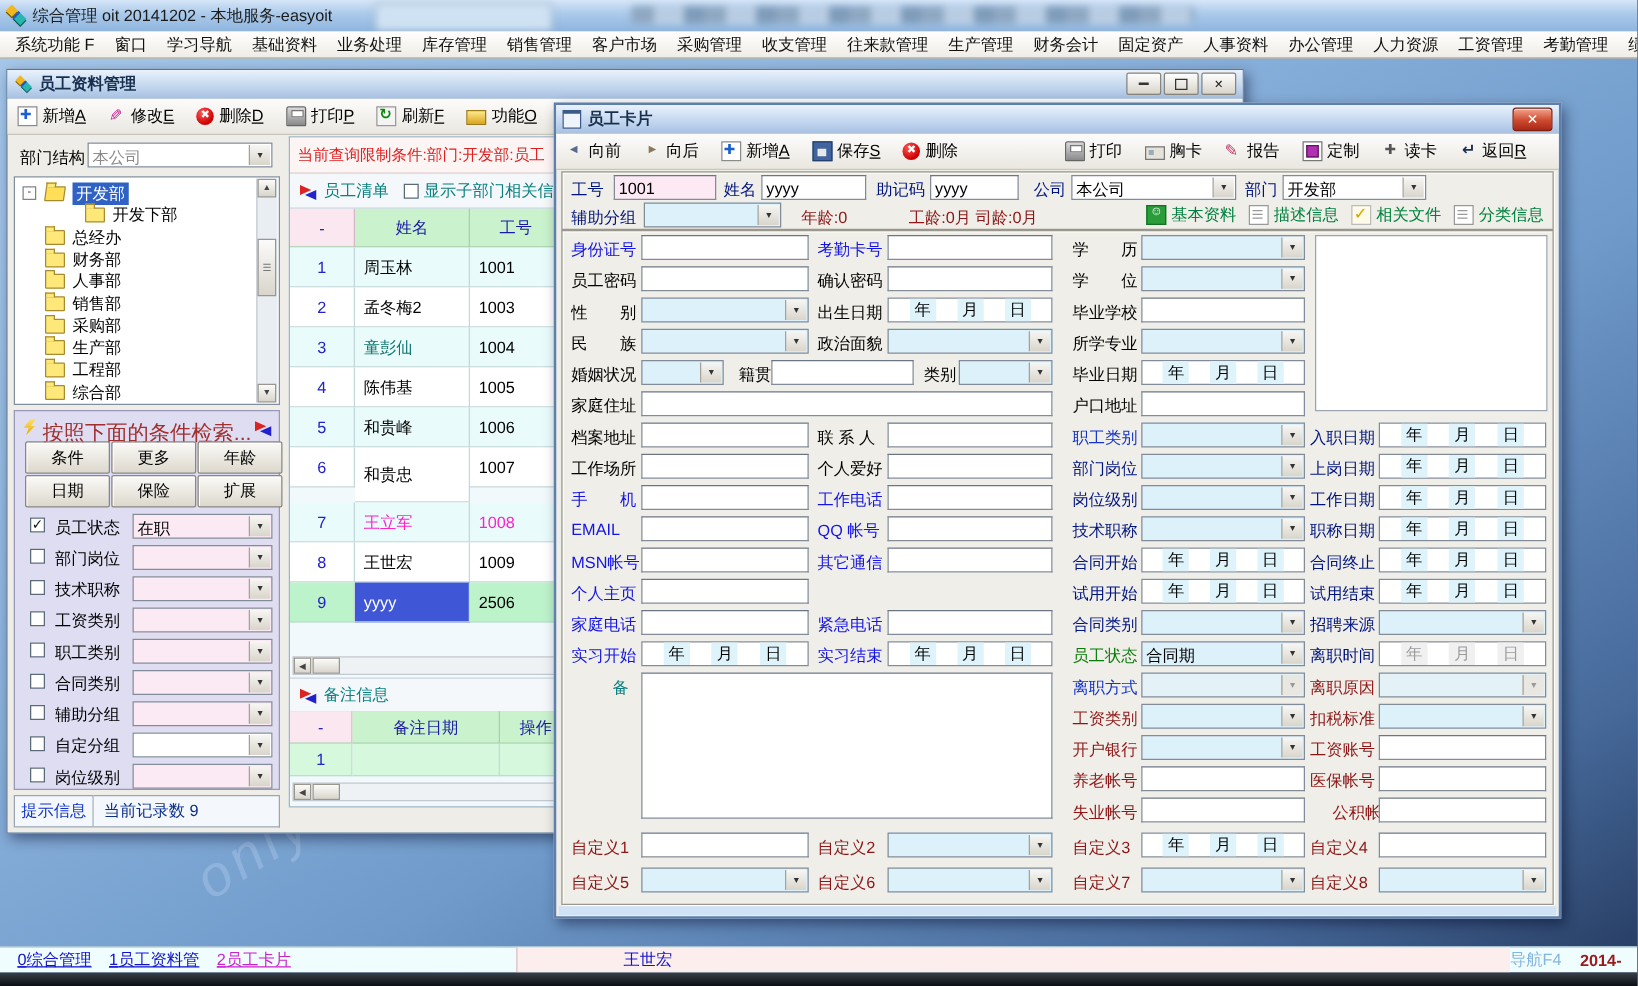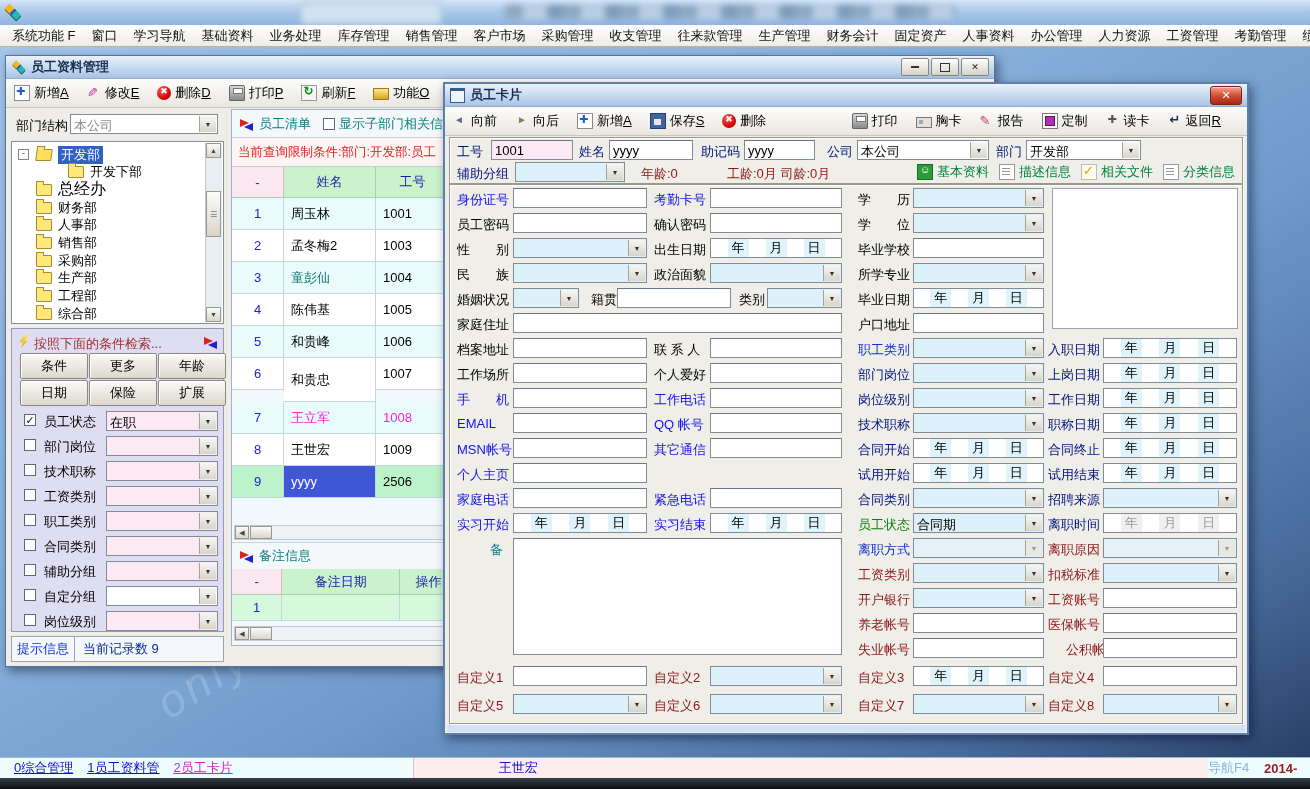--- a/index.html
+++ b/index.html
@@ -123,20 +123,21 @@
   #sbar-user{flex:1;align-self:stretch;background:#fdeeee;border-left:1px solid #d8c0c0;display:flex;align-items:center;margin-left:180px;}
   #taskbar{position:absolute;left:0;top:778px;width:100%;height:11px;background:linear-gradient(#39404a,#0a0d12);}
 </style>
 </head>
 <body>
 
 <div id="app">
 
   <div id="titlebar">
     <span class="applogo"></span>
+    <span id="app-title">综合管理 oit 20141202 - 本地服务-easyoit</span>
     <span class="blurblob" style="left:300px;top:2px;width:140px;height:21px;background:#cfe2f4;border:1px solid #9ab;"></span>
     <span class="blurblob" style="left:505px;top:5px;width:450px;height:14px;background:repeating-linear-gradient(90deg,#8fa8c2 0 18px,#b9cde2 18px 42px,#7f9cba 42px 58px);"></span>
   </div>
 
   <div id="menubar">
       <span class="menu-item">系统功能 F</span>
       <span class="menu-item">窗口</span>
       <span class="menu-item">学习导航</span>
       <span class="menu-item">基础资料</span>
       <span class="menu-item">业务处理</span>
@@ -215,21 +216,21 @@
           <span class="expbox" style="margin-left: 6px;">-</span>
           <span class="folder open" style="margin-left: 7px;"></span>
           <span style="margin-left: 6px; font-size: 13px; background: rgb(47, 98, 196); color: rgb(255, 255, 255); padding: 0px 3px;">开发部</span>
         </div>
         <div style="position: absolute; left: 0px; top: 21.7px; height: 17px; display: flex; align-items: center;">
           <span class="folder" style="margin-left: 56px;"></span>
           <span style="margin-left: 6px; font-size: 13px;">开发下部</span>
         </div>
         <div style="position: absolute; left: 0px; top: 39.4px; height: 17px; display: flex; align-items: center;">
           <span class="folder" style="margin-left: 24px;"></span>
-          <span style="margin-left: 6px; font-size: 16px;">总经办</span>
+          <span style="margin-left: 6px; font-size: 13px;">总经办</span>
         </div>
         <div style="position: absolute; left: 0px; top: 57.1px; height: 17px; display: flex; align-items: center;">
           <span class="folder" style="margin-left: 24px;"></span>
           <span style="margin-left: 6px; font-size: 13px;">财务部</span>
         </div>
         <div style="position: absolute; left: 0px; top: 74.8px; height: 17px; display: flex; align-items: center;">
           <span class="folder" style="margin-left: 24px;"></span>
           <span style="margin-left: 6px; font-size: 13px;">人事部</span>
         </div>
         <div style="position: absolute; left: 0px; top: 92.5px; height: 17px; display: flex; align-items: center;">
@@ -249,21 +250,21 @@
           <span style="margin-left: 6px; font-size: 13px;">工程部</span>
         </div>
         <div style="position: absolute; left: 0px; top: 163.3px; height: 17px; display: flex; align-items: center;">
           <span class="folder" style="margin-left: 24px;"></span>
           <span style="margin-left: 6px; font-size: 13px;">综合部</span>
         </div>
       </div>
 
     <div class="abs" id="searchpanel" style="left:5px;top:272px;width:213px;height:304px;background:#dfddf2;border:1px solid #9a98b8;box-sizing:border-box;">
       <span class="ic-bolt abs" style="left:7px;top:6px;"></span>
-      <span class="lbl c-maroon" style="left:22px;top:6px;font-size:13px;color:#a03030;">按照下面的条件检索...</span>
+      <span class="lbl c-maroon" style="left:22px;top:6px;font-size:17px;color:#a03030;">按照下面的条件检索...</span>
       <span class="ic ic-swap abs" style="left:192px;top:6px;"></span>
       <div id="searchbtns">
           <div class="panelbtn" style="left: 8px; top: 24px;">条件</div>
           <div class="panelbtn" style="left: 77px; top: 24px;">更多</div>
           <div class="panelbtn" style="left: 146px; top: 24px;">年龄</div>
           <div class="panelbtn" style="left: 8px; top: 51px;">日期</div>
           <div class="panelbtn" style="left: 77px; top: 51px;">保险</div>
           <div class="panelbtn" style="left: 146px; top: 51px;">扩展</div>
         </div>
       <div id="filters">
@@ -296,28 +297,28 @@
           <div class="sel pinkc" style="left: 94px; top: 282px; width: 112px;"><span></span><span class="dd">▼</span></div>
         </div>
     </div>
 
     <div class="abs" style="left:5px;top:580px;width:213px;height:26px;display:flex;">
       <div style="width:64px;border:1px solid #9aa6b2;background:#f4f8fd;display:flex;align-items:center;justify-content:center;color:#1133cc;font-size:13px;box-sizing:border-box;">提示信息</div>
       <div style="flex:1;border:1px solid #9aa6b2;border-left:none;background:#f4f8fd;display:flex;align-items:center;padding-left:8px;color:#0b2e8c;font-size:13px;box-sizing:border-box;">当前记录数 9</div>
     </div>
 
     <div class="abs" id="midpanel" style="left:225px;top:53px;width:228px;height:537px;background:#f2f9fc;border:1px solid #9fb4c5;box-sizing:border-box;overflow:hidden;">
+      <div style="height:28px;display:flex;align-items:center;background:#fdf4f4;border-bottom:1px solid #d8c8c8;padding-left:6px;">
+        <span class="c-red" style="font-size:12.5px;white-space:nowrap;overflow:hidden;">当前查询限制条件:部门:开发部:员工</span>
+      </div>
       <div style="height:27px;display:flex;align-items:center;background:#f4f8fb;border-bottom:1px solid #c8d4dc;">
         <span class="ic ic-swap" style="margin:0 6px 0 8px;"></span>
         <span class="c-teal" style="font-size:13px;">员工清单</span>
         <span class="cb" style="margin:0 4px 0 12px;"></span>
         <span class="c-teal" style="font-size:13px;overflow:hidden;white-space:nowrap;">显示子部门相关信</span>
-      </div>
-      <div style="height:28px;display:flex;align-items:center;background:#fdf4f4;border-bottom:1px solid #d8c8c8;padding-left:6px;">
-        <span class="c-red" style="font-size:12.5px;white-space:nowrap;overflow:hidden;">当前查询限制条件:部门:开发部:员工</span>
       </div>
       <div id="emplist">
           <div class="cellrow">
             <div class="cell hcell first" style="width: 52px; height: 31px; justify-content: center;">-</div>
             <div class="cell hcell" style="width: 92px; height: 31px; justify-content: center;">姓名</div>
             <div class="cell hcell" style="width: 74px; height: 31px; justify-content: center;">工号</div>
           </div>
           <div class="cellrow">
             <div class="cell" style="width: 52px; height: 32px; justify-content: center; color: rgb(34, 34, 204); background: rgb(233, 251, 251);">1</div>
             <div class="cell" style="width: 92px; height: 32px; padding-left: 7px; color: rgb(0, 0, 0); background: rgb(233, 251, 251);">周玉林</div>

